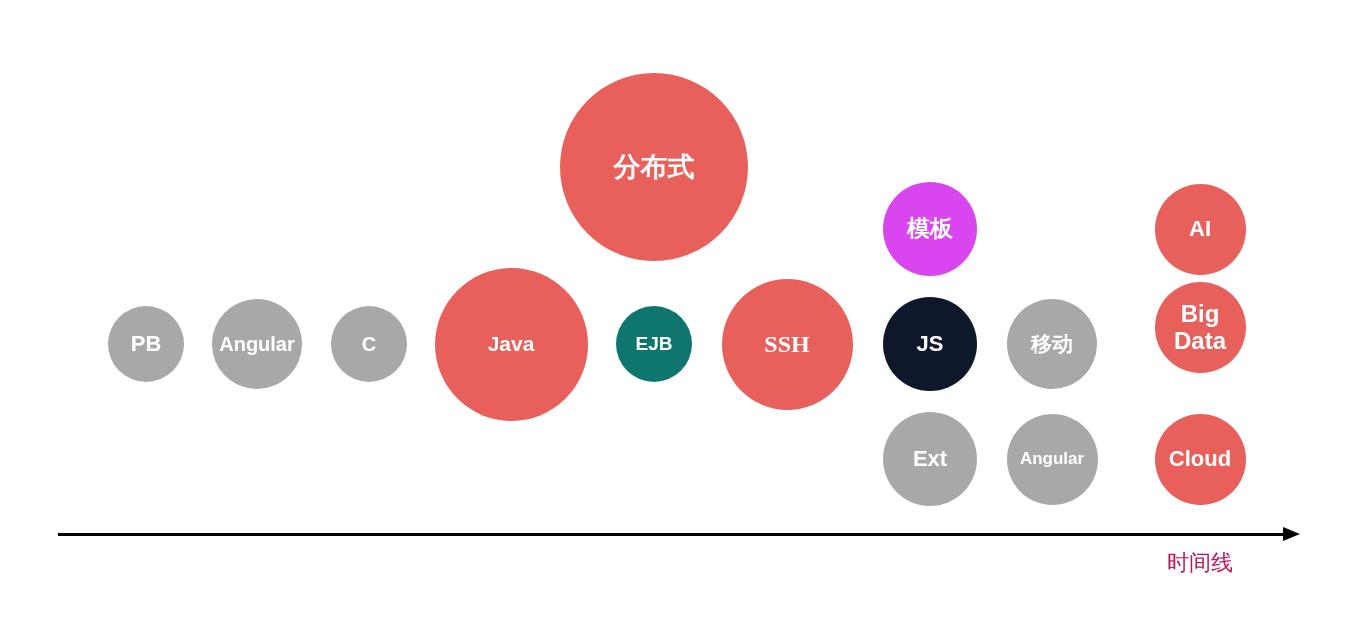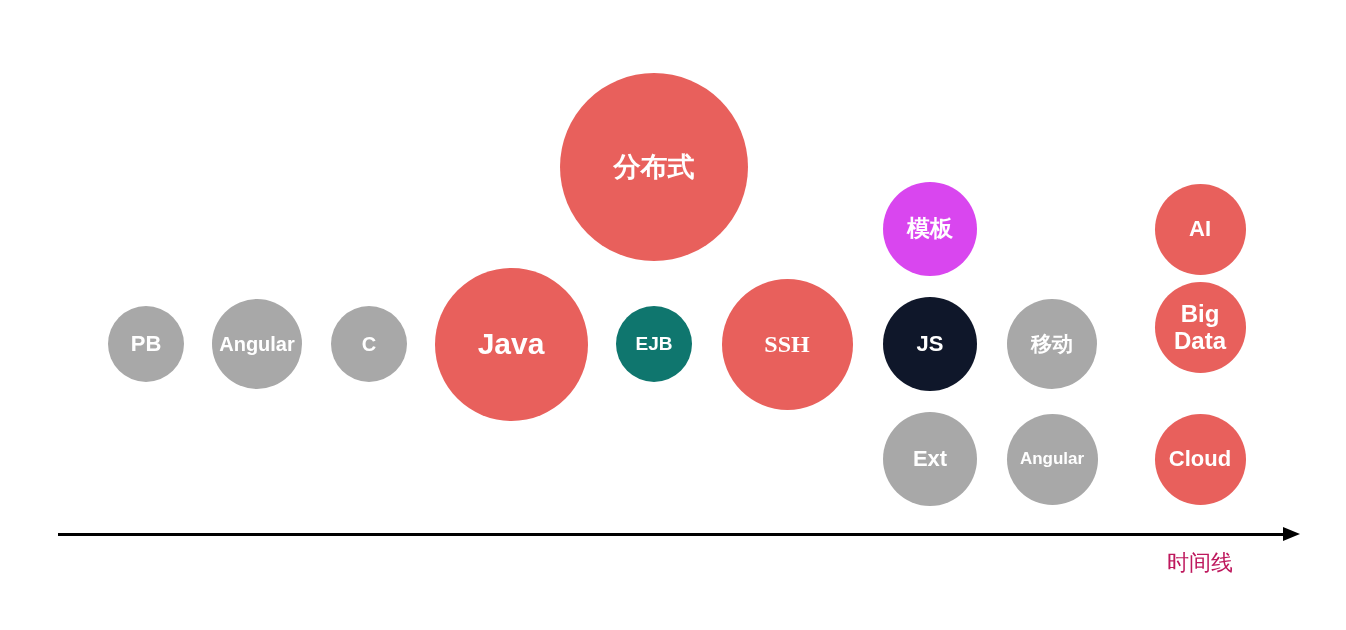--- a/index.html
+++ b/index.html
@@ -63,21 +63,21 @@
 </style>
 </head>
 <body>
 
 <div id="canvas">
 
   <div id="bubble-layer">
       <div class="bubble" style="width: 76px; height: 76px; left: 108px; top: 306px; background: rgb(168, 168, 168); font-size: 22px;">PB</div>
       <div class="bubble" style="width: 90px; height: 90px; left: 212px; top: 299px; background: rgb(168, 168, 168); font-size: 20px;">Angular</div>
       <div class="bubble" style="width: 76px; height: 76px; left: 331px; top: 306px; background: rgb(168, 168, 168); font-size: 20px;">C</div>
-      <div class="bubble" style="width: 153px; height: 153px; left: 434.5px; top: 267.5px; background: rgb(232, 96, 92); font-size: 30px;">Java</div>
+      <div class="bubble" style="width: 153px; height: 153px; left: 434.5px; top: 267.5px; background: rgb(232, 96, 92); font-size: 21px;">Java</div>
       <div class="bubble" style="width: 76px; height: 76px; left: 616px; top: 306px; background: #0f766e; font-size: 19px;">EJB</div>
       <div class="bubble" style="width: 131px; height: 131px; left: 721.5px; top: 278.5px; background: rgb(232, 96, 92); font-size: 24px; font-family: Liberation Serif, serif;">SSH</div>
       <div class="bubble" style="width: 188px; height: 188px; left: 560px; top: 73px; background: rgb(232, 96, 92); font-size: 27px;">分布式</div>
       <div class="bubble" style="width: 94px; height: 94px; left: 883px; top: 182px; background: #d946ef; font-size: 23px;">模板</div>
       <div class="bubble" style="width: 94px; height: 94px; left: 883px; top: 297px; background: #0f172a; font-size: 22px;">JS</div>
       <div class="bubble" style="width: 94px; height: 94px; left: 883px; top: 412px; background: rgb(168, 168, 168); font-size: 22px;">Ext</div>
       <div class="bubble" style="width: 90px; height: 90px; left: 1007px; top: 299px; background: rgb(168, 168, 168); font-size: 21px;">移动</div>
       <div class="bubble" style="width: 91px; height: 91px; left: 1006.5px; top: 413.5px; background: rgb(168, 168, 168); font-size: 17px;">Angular</div>
       <div class="bubble" style="width: 91px; height: 91px; left: 1154.5px; top: 183.5px; background: rgb(232, 96, 92); font-size: 22px;">AI</div>
       <div class="bubble" style="width: 91px; height: 91px; left: 1154.5px; top: 282px; background: rgb(232, 96, 92); font-size: 24px;">Big

